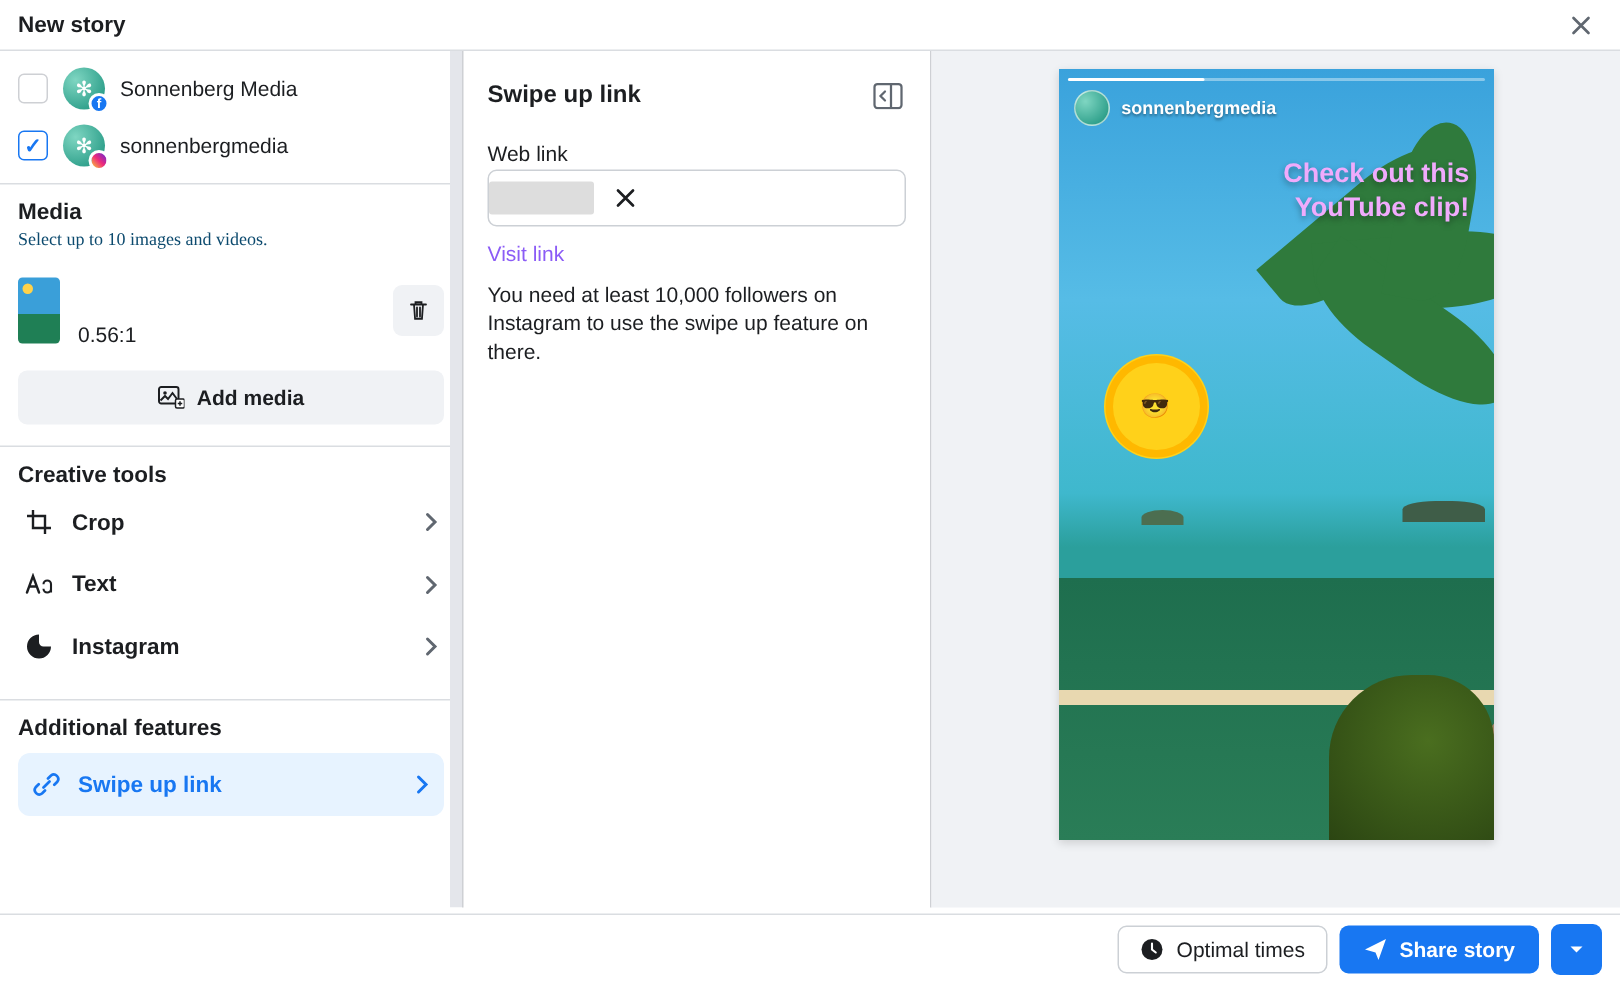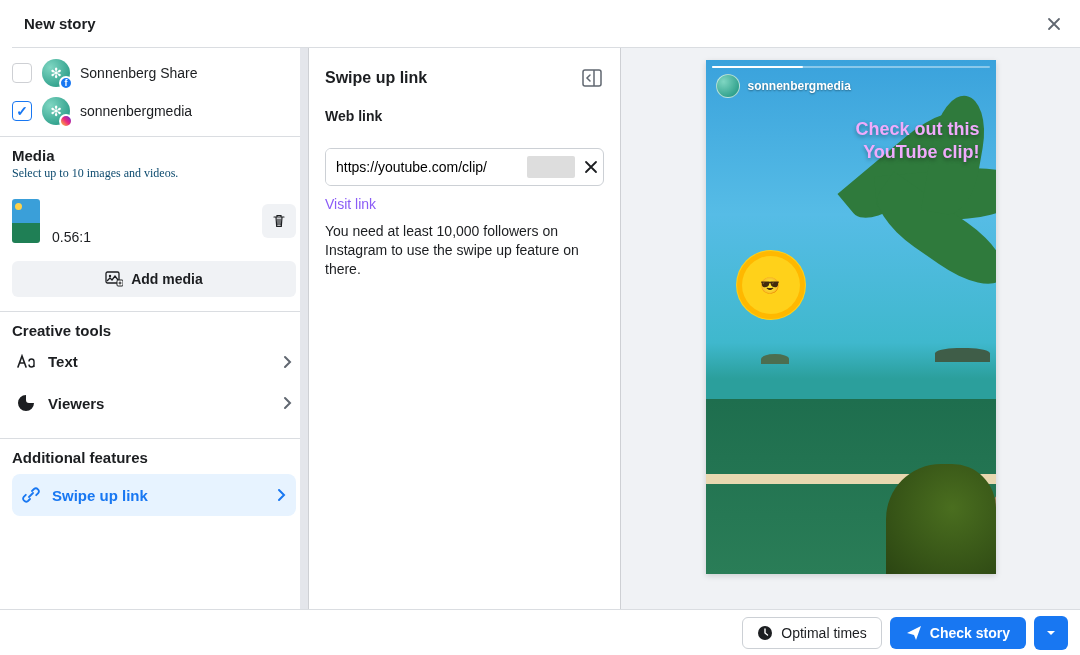--- a/index.html
+++ b/index.html
@@ -1,17 +1,17 @@
 <!DOCTYPE html>
 <html><head>
   <meta charset="utf-8">
   <style>
     * { box-sizing: border-box; margin: 0; padding: 0; }
     body { font-family: -apple-system, BlinkMacSystemFont, "Segoe UI", Helvetica, Arial, sans-serif; font-size: 14px; color: #1c1e21; background: #fff; width: 1080px; height: 655px; overflow: hidden; position: relative; }
-    .header { height: 48px; display: flex; align-items: center; justify-content: space-between; padding: 0 12px; border-bottom: 1px solid #dadde1; margin-left: 12px; }
+    .header { height: 34px; display: flex; align-items: center; justify-content: space-between; padding: 0 12px; border-bottom: 1px solid #dadde1; }
     .header-title { font-weight: 700; font-size: 15px; }
     .close-x { width: 28px; height: 28px; display:flex; align-items:center; justify-content:center; cursor:pointer; color:#606770; }
     .main { display: flex; height: 571px; }
     .sidebar { width: 309px; border-right: 1px solid #ced0d4; overflow-y: auto; position:relative; }
     .scroll-hint { position:absolute; right:0; top:0; bottom:0; width:8px; background:#e4e6eb; }
     .accounts { padding: 6px 0; border-bottom: 1px solid #dadde1; }
     .account-row { display:flex; align-items:center; padding: 5px 12px; gap:10px; cursor:pointer; }
     .checkbox { width:20px; height:20px; border:1px solid #ced0d4; border-radius:4px; display:flex; align-items:center; justify-content:center; background:#fff; }
     .checkbox.checked { border-color:#1877f2; background:#fff; }
     .checkmark { color:#1877f2; font-weight:700; font-size:14px; }
@@ -34,21 +34,21 @@
     .tool-item { display:flex; align-items:center; gap:12px; padding:12px 4px; cursor:pointer; }
     .tool-item .icon { width:20px; display:flex; justify-content:center; color:#1c1e21; }
     .tool-label { flex:1; font-size:15px; font-weight:600; }
     .chevron { color:#606770; }
     .swipe-item { display:flex; align-items:center; gap:12px; padding:12px 10px; background:#e7f3ff; border-radius:8px; color:#1877f2; cursor:pointer; margin: 8px 0; }
     .swipe-item .tool-label { color:#1877f2; }
     .center { width: 312px; border-right: 1px solid #ced0d4; padding: 18px 16px; }
     .center-header { display:flex; align-items:center; justify-content:space-between; margin-bottom:18px; }
     .center-title { font-weight:700; font-size:16px; }
     .panel-icon { width:24px; height:24px; display:flex; align-items:center; justify-content:center; cursor:pointer; color:#606770; }
-    .field-label { font-weight:700; font-size:14px; margin-bottom:24px; }
+    .field-label { font-weight:400; font-size:14px; margin-bottom:3px; }
     .input-wrap { display:flex; align-items:center; border:1px solid #ccd0d5; border-radius:6px; height:38px; overflow:hidden; }
     .input-wrap input { flex:1; border:none; outline:none; padding:0 10px; font-size:14px; height:100%; background:#fff; }
     .url-suffix-mask { width:70px; height:22px; background:#ddd; margin-right:4px; border-radius:2px; }
     .clear-x { width:34px; display:flex; align-items:center; justify-content:center; cursor:pointer; color:#1c1e21; font-size:18px; }
     .visit-link { color:#8b5cf6; font-size:14px; margin:10px 0 10px 0; display:inline-block; cursor:pointer; font-weight:500;}
     .help-text { font-size:14px; color:#1c1e21; line-height:1.35; margin-bottom:10px; }
     .preview { flex:1; background:#f0f2f5; display:flex; align-items:flex-start; justify-content:center; padding:12px 0; }
     .story-frame { width:290px; height:514px; background:#000; position:relative; box-shadow: 0 2px 6px rgba(0,0,0,0.15); overflow:hidden; }
     .story-bg { position:absolute; inset:0; background: linear-gradient(180deg,#3aa2dc 0%, #56bce6 30%, #3fb8cd 55%, #2b9f9c 62%, #2b9f9c 66%, #1e6e4e 66%, #2a7d57 100%); }
     .sand { position:absolute; bottom:90px; left:0; right:0; height:10px; background:#e8d8b0; }
@@ -91,21 +91,21 @@
 
 <div class="main">
   <div class="sidebar">
     <div class="accounts">
       <div class="account-row">
         <div class="checkbox"></div>
         <div class="avatar-wrap">
           <div class="avatar">✻</div>
           <div class="badge fb">f</div>
         </div>
-        <div class="account-name">Sonnenberg Share</div>
+        <div class="account-name">Sonnenberg Media</div>
       </div>
       <div class="account-row">
         <div class="checkbox checked">
             <span class="checkmark">✓</span>
           </div>
         <div class="avatar-wrap">
           <div class="avatar">✻</div>
           <div class="badge ig"></div>
         </div>
         <div class="account-name">sonnenbergmedia</div>
@@ -134,40 +134,53 @@
           </svg>
         <span>Add media</span>
       </div>
     </div>
     <div class="divider"></div>
 
     <div class="section">
       <div class="section-title">Creative tools</div>
       <div class="tool-item">
         <span class="icon">
+            <svg width="18" height="18" viewBox="0 0 18 18">
+              <path d="M5 1v12h12M1 5h12v12" stroke="currentColor" stroke-width="1.6" fill="none"></path>
+            </svg>
+          </span>
+        <span class="tool-label">Crop</span>
+        <span class="chevron">
+            <svg width="10" height="14" viewBox="0 0 10 14">
+              <path d="M3 2l5 5-5 5" stroke="currentColor" stroke-width="2" fill="none" stroke-linecap="round"></path>
+            </svg>
+          </span>
+      </div>
+      <div class="tool-item">
+        <span class="icon">
             <svg width="20" height="16" viewBox="0 0 20 16">
               <path d="M2 13L6 2l4 11M3.5 9h5" stroke="currentColor" stroke-width="1.6" fill="none" stroke-linecap="round"></path>
               <path d="M13 7.5a2.5 2.5 0 015 0V13M13 10.5a2.5 2.5 0 105 0" stroke="currentColor" stroke-width="1.4" fill="none"></path>
             </svg>
           </span>
         <span class="tool-label">Text</span>
         <span class="chevron">
             <svg width="10" height="14" viewBox="0 0 10 14">
               <path d="M3 2l5 5-5 5" stroke="currentColor" stroke-width="2" fill="none" stroke-linecap="round"></path>
             </svg>
           </span>
       </div>
       <div class="tool-item">
         <span class="icon">
             <svg width="18" height="18" viewBox="0 0 18 18">
               <path d="M9 1a8 8 0 108 8h-5a3 3 0 01-3-3V1z" fill="currentColor"></path>
               <path d="M12 2c2 1 3.5 2.8 4 5l-4-1V2z" fill="#fff"></path>
             </svg>
           </span>
-        <span class="tool-label">Viewers</span>
+        <span class="tool-label">Instagram</span>
         <span class="chevron">
             <svg width="10" height="14" viewBox="0 0 10 14">
               <path d="M3 2l5 5-5 5" stroke="currentColor" stroke-width="2" fill="none" stroke-linecap="round"></path>
             </svg>
           </span>
       </div>
     </div>
     <div class="divider"></div>
 
     <div class="section">
@@ -195,21 +208,20 @@
       <div class="panel-icon">
         <svg width="20" height="18" viewBox="0 0 20 18">
             <rect x="1" y="1" width="18" height="16" rx="2" stroke="currentColor" stroke-width="1.5" fill="none"></rect>
             <line x1="12" y1="1" x2="12" y2="17" stroke="currentColor" stroke-width="1.5"></line>
             <path d="M8 6l-3 3 3 3" stroke="currentColor" stroke-width="1.5" fill="none" stroke-linecap="round"></path>
           </svg>
       </div>
     </div>
     <div class="field-label">Web link</div>
     <div class="input-wrap">
-      <input type="text" value="https://youtube.com/clip/" style="">
       <div class="url-suffix-mask"></div>
       <div class="clear-x">
         <svg width="14" height="14" viewBox="0 0 14 14">
             <path d="M2 2l10 10M12 2L2 12" stroke="currentColor" stroke-width="1.8" stroke-linecap="round"></path>
           </svg>
       </div>
     </div>
     <a class="visit-link">Visit link</a>
     <div class="help-text">You need at least 10,000 followers on Instagram to use the swipe up feature on there.</div>
   </div>
@@ -247,20 +259,20 @@
     <svg width="16" height="16" viewBox="0 0 16 16">
         <circle cx="8" cy="8" r="7" fill="#1c1e21"></circle>
         <path d="M8 4v4l2.5 2" stroke="#fff" stroke-width="1.4" fill="none" stroke-linecap="round"></path>
       </svg>
     <span>Optimal times</span>
   </div>
   <div class="share-btn">
     <svg width="16" height="16" viewBox="0 0 16 16">
         <path d="M1 8l14-7-5 14-2-5-7-2z" fill="#fff"></path>
       </svg>
-    <span>Check story</span>
+    <span>Share story</span>
   </div>
   <div class="share-dd">
     <svg width="12" height="12" viewBox="0 0 12 12">
         <path d="M2 4l4 4 4-4" fill="#fff"></path>
       </svg>
   </div>
 </div>
 
 </body></html>

